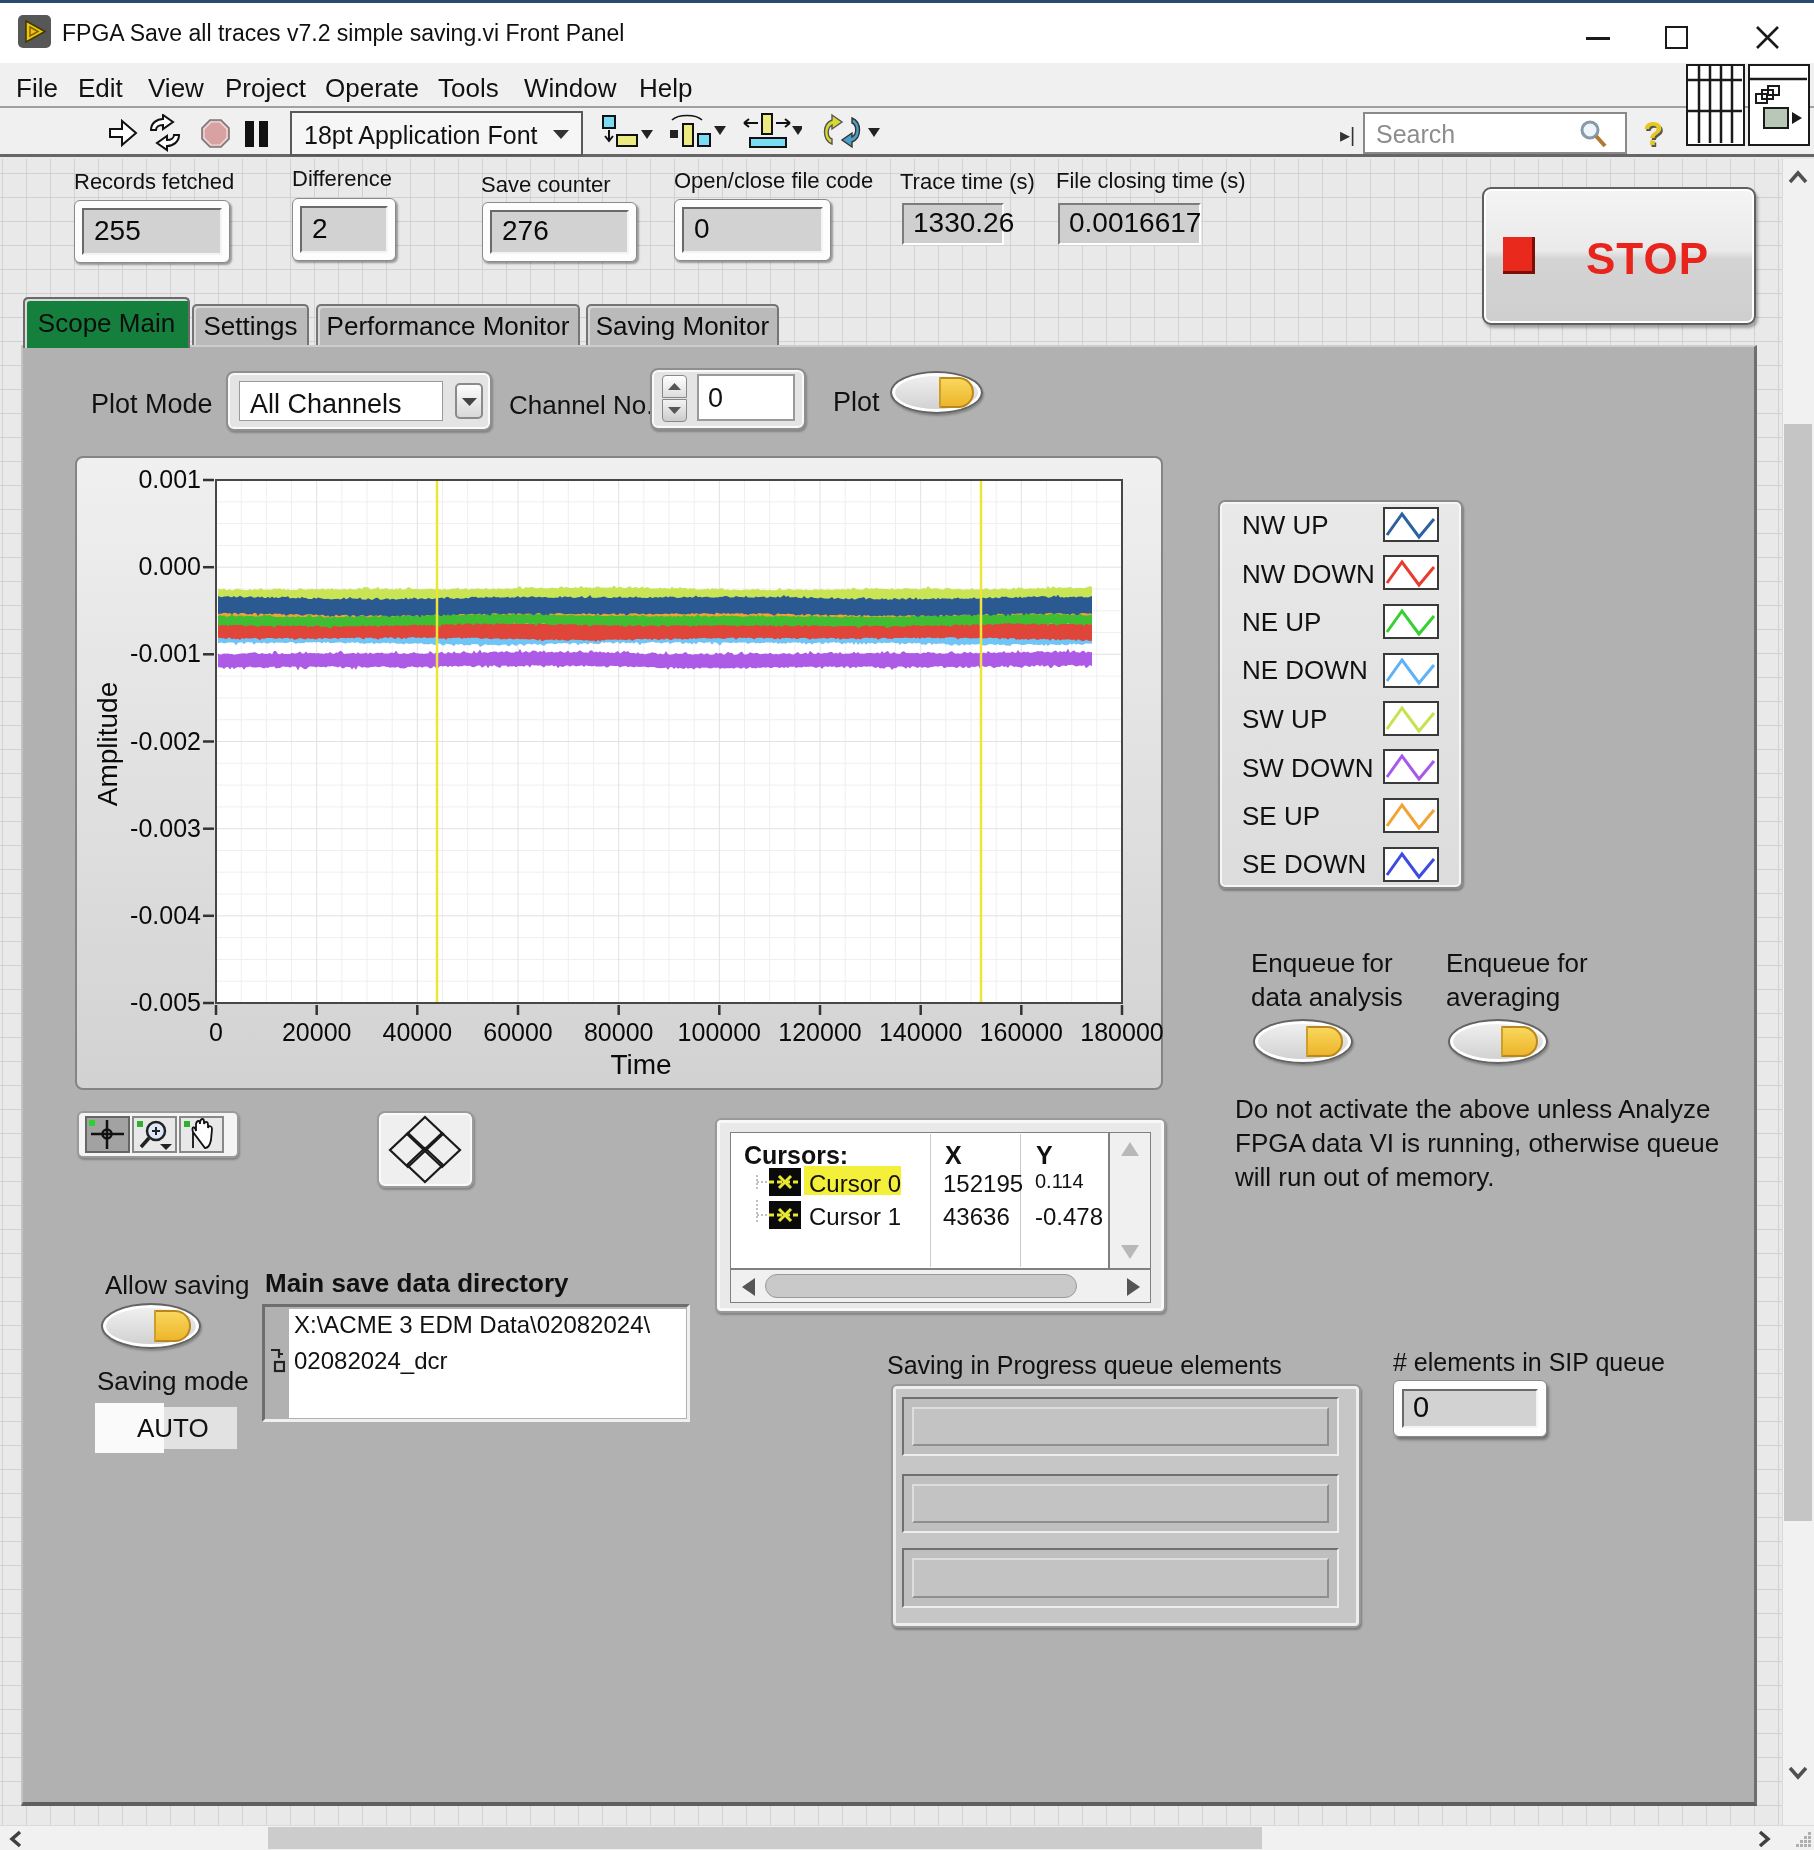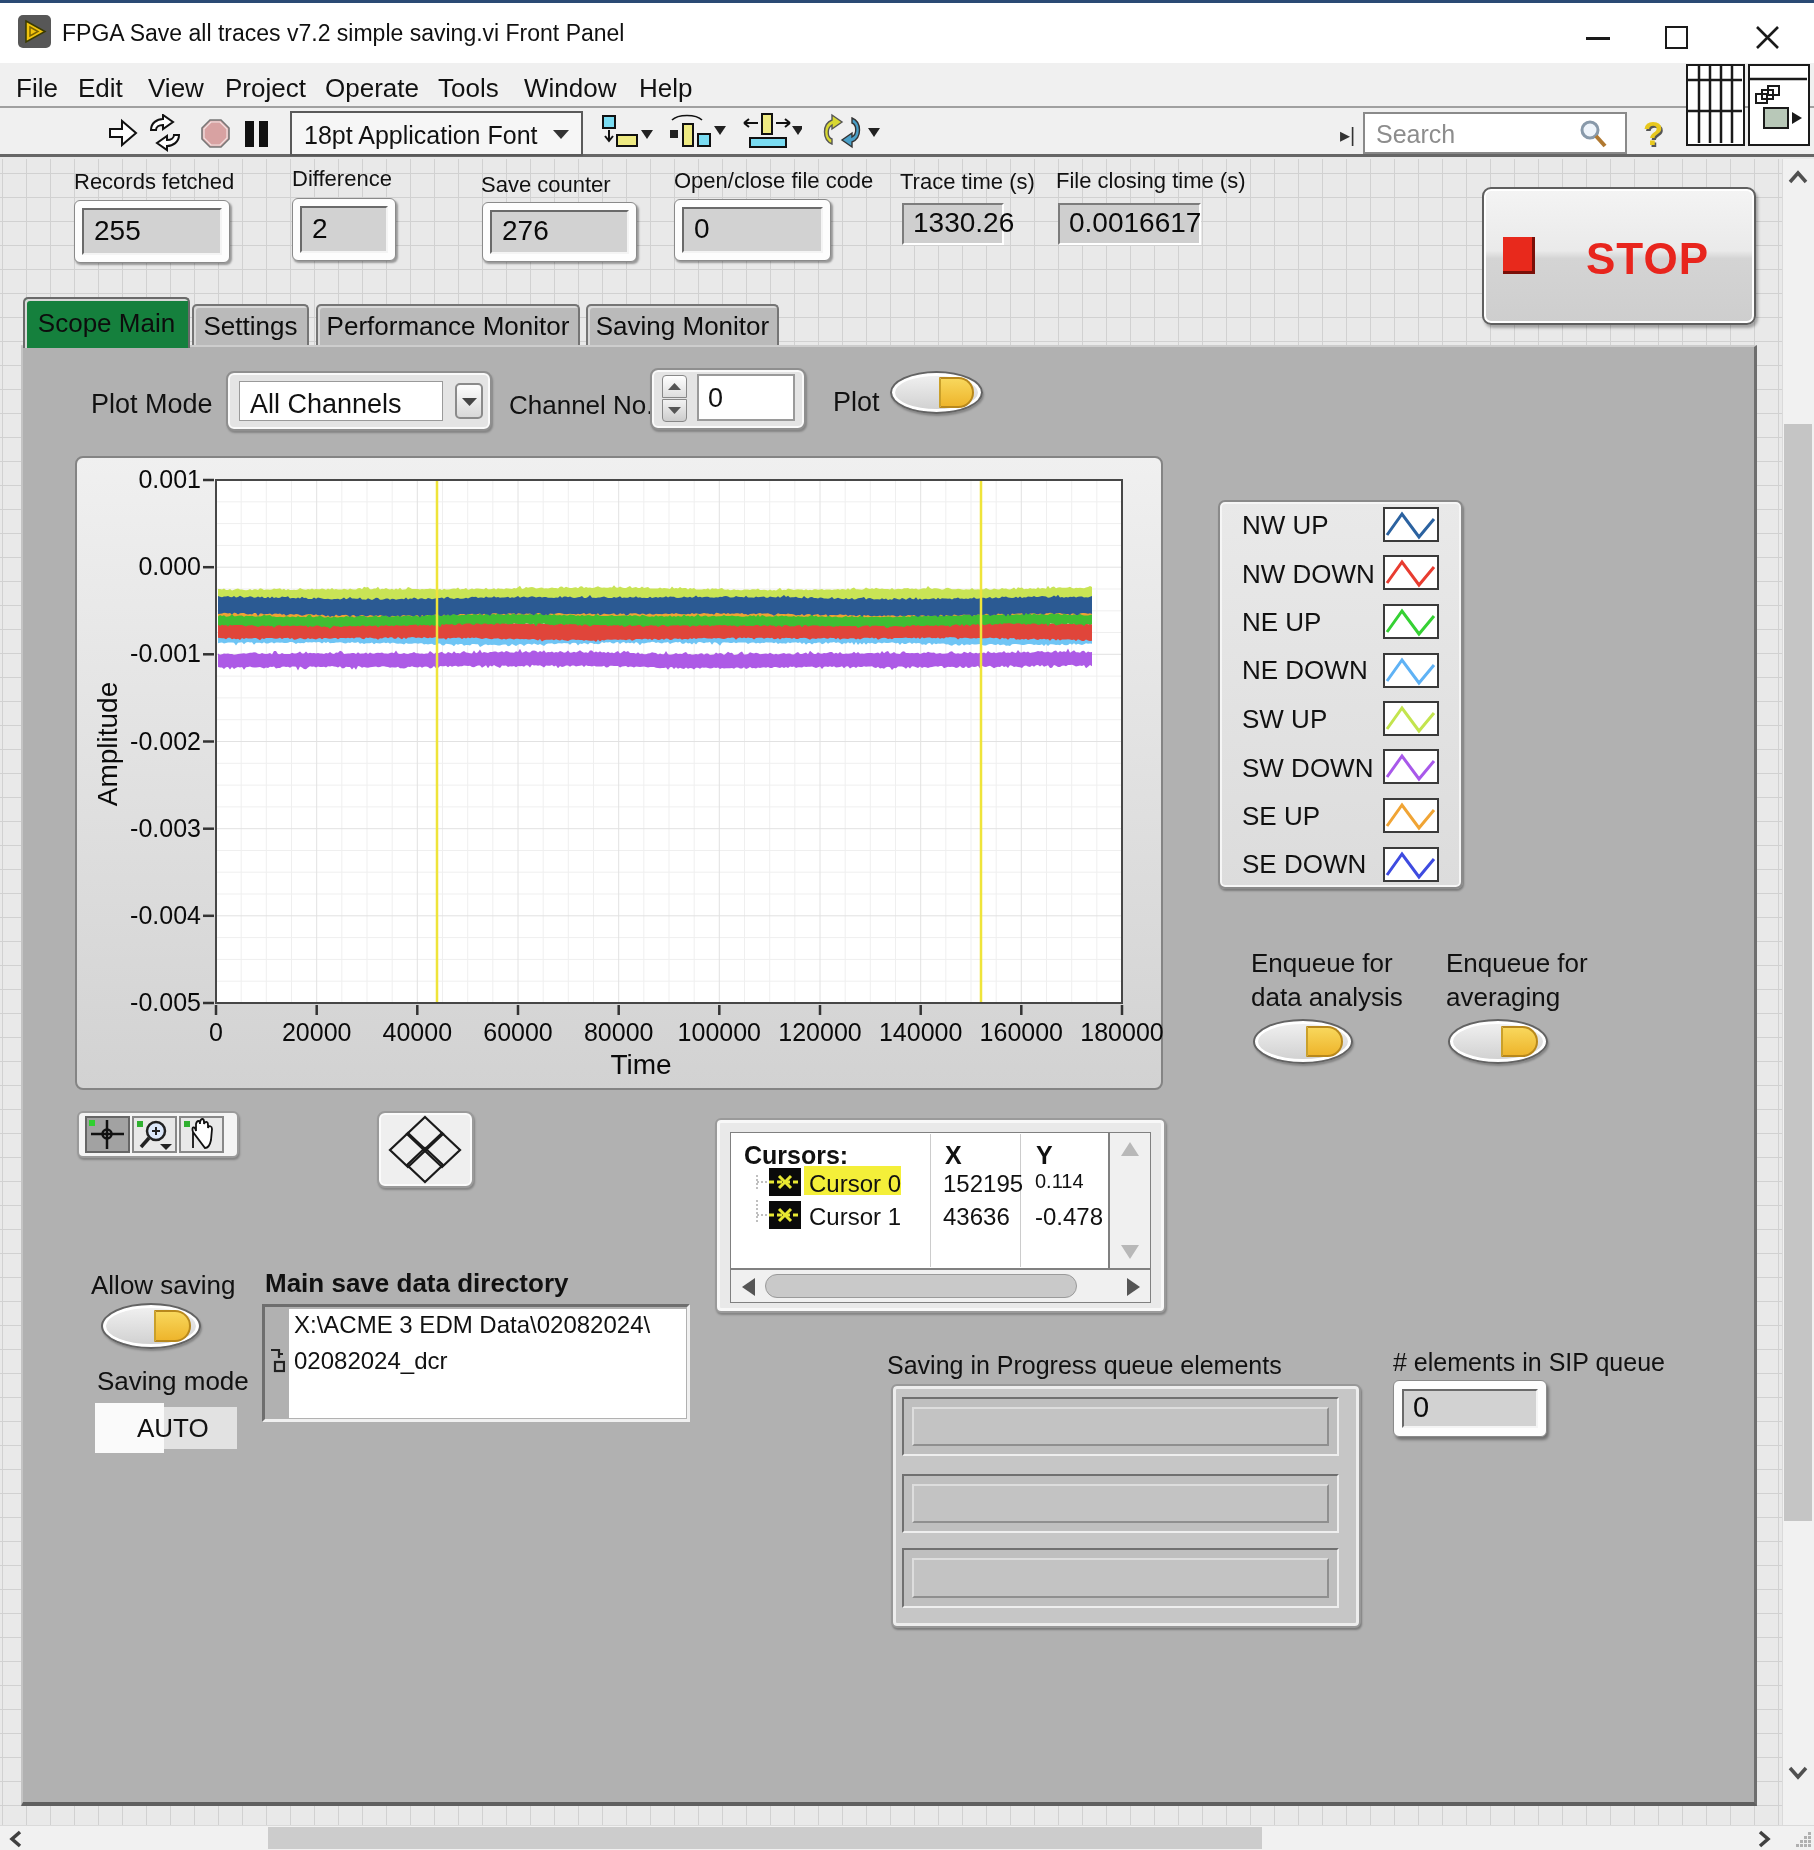--- a/index.html
+++ b/index.html
@@ -405,22 +405,23 @@
   <div class="t" style="left:1230px;top:637px;font-size:26px;">data analysis</div>
   <div class="tog" style="left:1232px;top:674px;width:100px;height:45px;">
       <div class="yel"></div>
     </div>
   <div class="t" style="left:1425px;top:603px;font-size:26px;">Enqueue for</div>
   <div class="t" style="left:1425px;top:637px;font-size:26px;">averaging</div>
   <div class="tog" style="left:1427px;top:674px;width:100px;height:45px;">
       <div class="yel"></div>
     </div>
 
-
-  <div class="t" style="left:70px;top:925px;font-size:26px;">Allow saving</div>
+  <div class="t" style="left:1214px;top:747px;font-size:26px;line-height:34px;">Do not activate the above unless Analyze<br>FPGA data VI is running, otherwise queue<br>will run out of memory.</div>
+
+  <div class="t" style="left:84px;top:925px;font-size:26px;">Allow saving</div>
   <div class="tog" style="left:80px;top:958px;width:100px;height:46px;">
       <div class="yel"></div>
     </div>
   <div class="t" style="left:76px;top:1021px;font-size:26px;">Saving mode</div>
   <div class="abs" style="left:74px;top:1058px;width:69px;height:50px;background:#fafafa;"></div>
   <div class="abs" style="left:143px;top:1062px;width:73px;height:42px;background:#e2e2e2;"></div>
   <div class="t" style="left:116px;top:1068px;font-size:26px;">AUTO</div>
 
   <div class="t" style="left:244px;top:923px;font-size:26px;font-weight:bold;">Main save data directory</div>
   <div class="abs" style="left:241px;top:959px;width:428px;height:118px;background:#b1b1b1;border-top:3px solid #6e6e6e;border-left:3px solid #6e6e6e;border-bottom:3px solid #f0f0f0;border-right:3px solid #f0f0f0;"></div>

